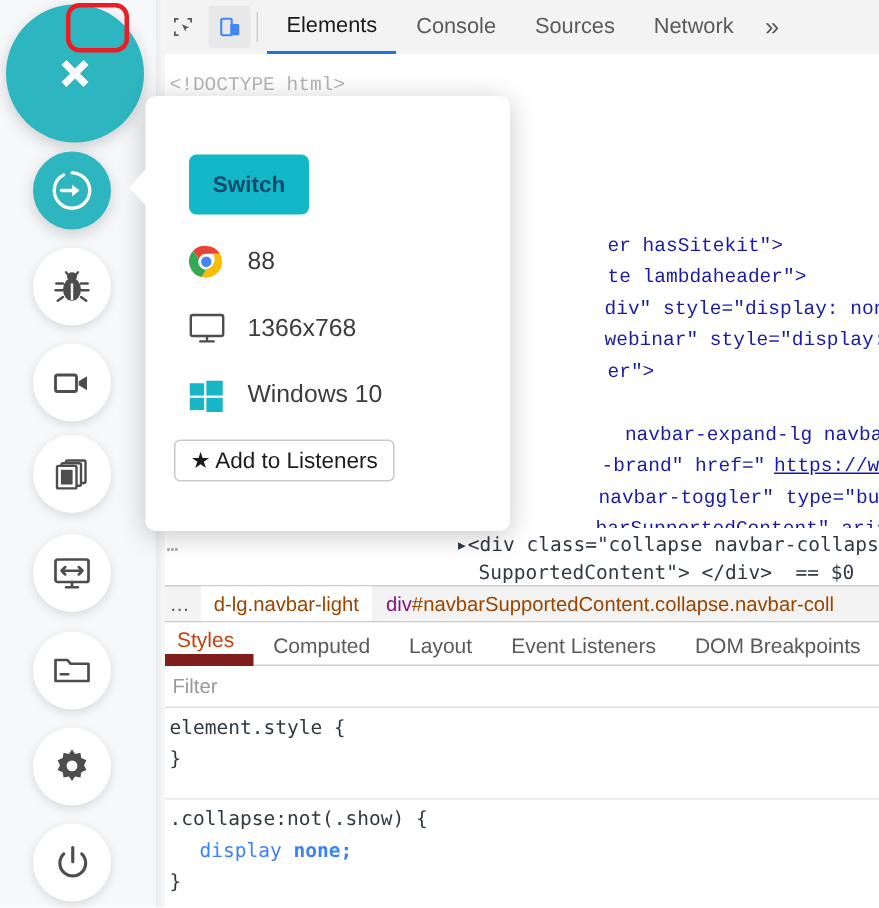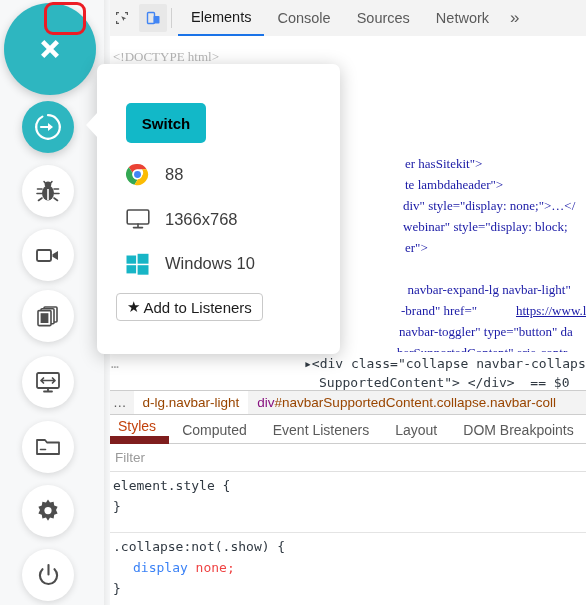--- a/index.html
+++ b/index.html
@@ -45,21 +45,21 @@
   .hl-ring{
     position:absolute;left:44px;top:2px;width:42px;height:33px;
     border:3px solid #ec1c24;border-radius:9px;box-sizing:border-box;
     pointer-events:none;z-index:40;
   }
 
   
   .dt-code{
     position:absolute;left:0;top:36px;width:481px;height:316px;
     overflow:hidden;background:#ffffff;
-    font-family:Liberation Serif, serif;
+    font-family:Liberation Mono, monospace;
     font-size:13px;line-height:21px;color:#303942;
     white-space:pre;
   }
   .dt-code .ln{position:absolute;left:8px;height:21px;white-space:pre;}
   .doctype{color:#b4b4b4;}
   .val{color:#1a1aa6;}
   .lnk{color:#1a1aa6;text-decoration:underline;}
 
   
   .dt-crumbbar{
@@ -102,21 +102,21 @@
   
   .dt-rules{
     position:absolute;left:0;top:472px;width:481px;height:133px;
     background:#ffffff;overflow:hidden;
     font-family:"DejaVu Sans Mono","Liberation Mono",monospace;
     font-size:13px;line-height:21px;
   }
   .rule{border-bottom:1px solid #e4e4e4;padding:3px 0 15px 8px;}
   .rule .sel{color:#303942;}
   .rule .prop{color:#3b82f6;}
-  .rule .pval{color:#ef4444;}
+  .rule .pval{color:#3b82f6;font-weight:bold;}
   .rule .ind{padding-left:20px;display:block;}
 
   
   #rail{
     position:absolute;left:0;top:0;width:110px;height:605px;
     background:#f7f8f9;
     z-index:20;
   }
   #rail:after{
     content:"";position:absolute;right:0;top:0;width:6px;height:605px;
@@ -150,21 +150,21 @@
   #popup:before{ 
     content:"";position:absolute;left:-11px;top:48px;
     width:0;height:0;
     border-top:13px solid transparent;
     border-bottom:13px solid transparent;
     border-right:12px solid #ffffff;
   }
   .pop-switch{
     position:absolute;left:29px;top:39px;width:80px;height:40px;
     background:#12b8c8;border-radius:5px;border:none;
-    color:#000000;font-size:15px;font-weight:bold;
+    color:#0c4a6e;font-size:15px;font-weight:bold;
     font-family:"Liberation Sans",sans-serif;
     display:flex;align-items:center;justify-content:center;
     cursor:pointer;
   }
   .pop-row{
     position:absolute;left:29px;display:flex;align-items:center;
     font-size:16.5px;color:#3c3c3c;
     font-family:"Liberation Sans",sans-serif;
   }
   #row-browser{top:97px;}
@@ -235,22 +235,22 @@
     <span class="crumb">d-lg.navbar-light</span>
     <span class="crumb2">
         <span class="cb-tag">div</span>
         <span>#navbarSupportedContent.collapse.navbar-coll</span>
       </span>
   </div>
 
   <div class="dt-subtabs">
     <div class="sub-tab active">Styles</div>
     <div class="sub-tab">Computed</div>
+    <div class="sub-tab">Layout</div>
     <div class="sub-tab">Event Listeners</div>
-    <div class="sub-tab">Layout</div>
     <div class="sub-tab">DOM Breakpoints</div>
   </div>
 
   <div class="dt-filter">
     <span>Filter</span>
   </div>
 
   <div class="dt-rules">
     <div class="rule">
       <span class="sel">element.style {</span><br>

